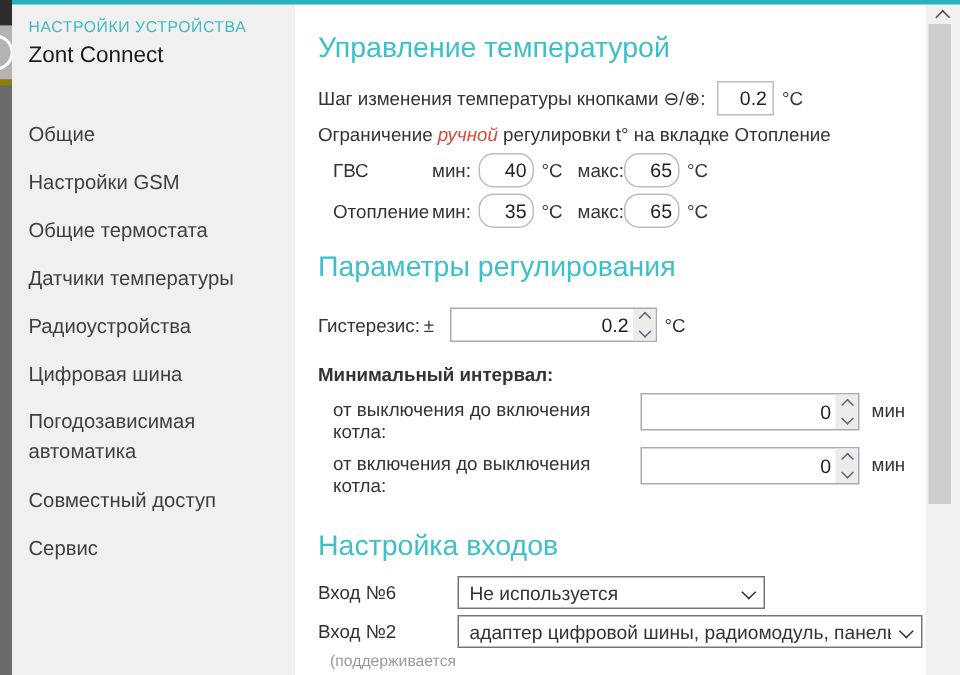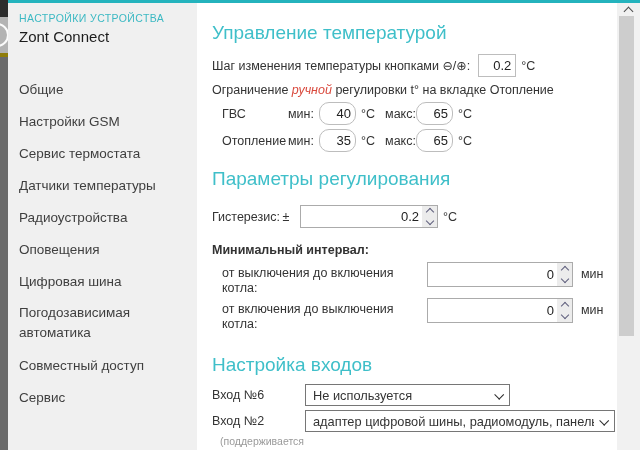--- a/index.html
+++ b/index.html
@@ -101,24 +101,23 @@
   </div>
 
   <div class="topline"></div>
 
   <aside class="sidebar">
     <div class="sb-label">НАСТРОЙКИ УСТРОЙСТВА</div>
     <div class="sb-device">Zont Connect</div>
     <nav class="sb-list">
       <div class="sb-item">Общие</div>
       <div class="sb-item">Настройки GSM</div>
-      <div class="sb-item">Сервис термостата</div>
+      <div class="sb-item">Общие термостата</div>
       <div class="sb-item">Датчики температуры</div>
       <div class="sb-item">Радиоустройства</div>
-      <div class="sb-item">Оповещения</div>
       <div class="sb-item">Цифровая шина</div>
       <div class="sb-item two-line">Погодозависимая автоматика</div>
       <div class="sb-item">Совместный доступ</div>
       <div class="sb-item">Сервис</div>
     </nav>
   </aside>
 
   <main class="content">
 
     <h2 class="sec first">Управление температурой</h2>

